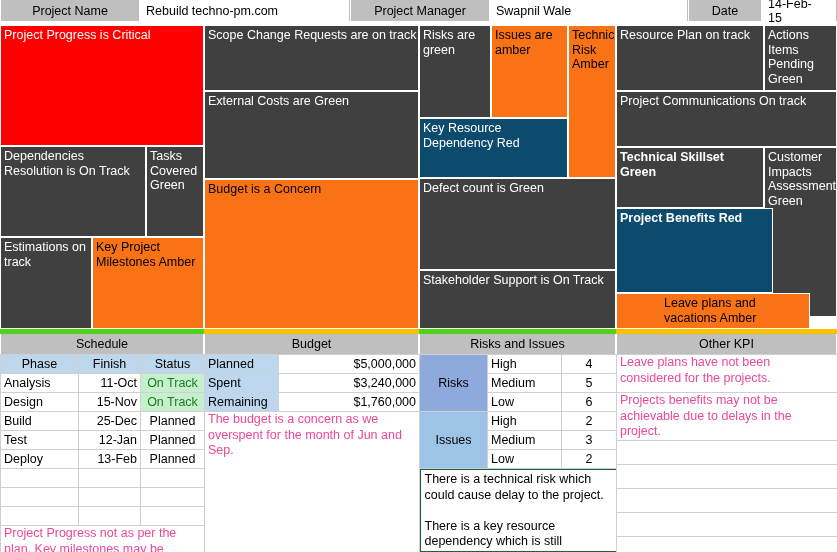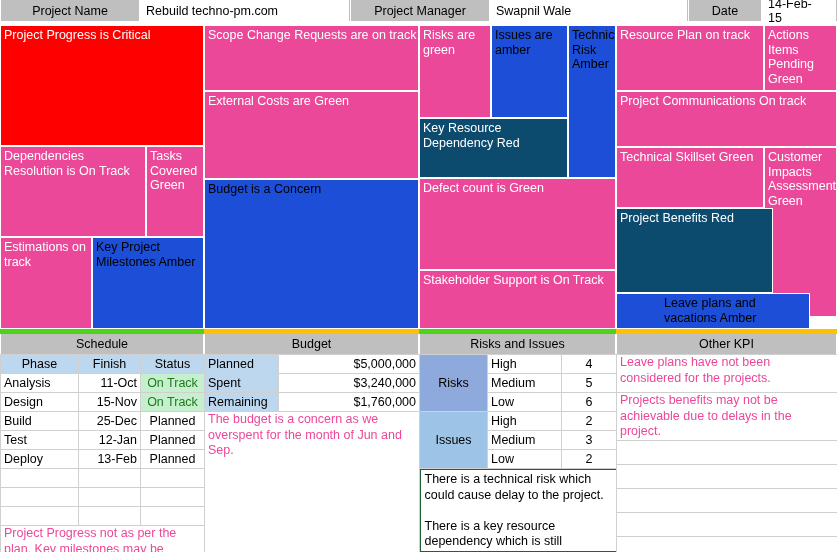--- a/index.html
+++ b/index.html
@@ -47,22 +47,22 @@
     background: #ffffff;
   }
   .tile {
     position: absolute;
     overflow: hidden;
     padding: 2px 0 0 3px;
     font-size: 12.5px;
     line-height: 14.5px;
     border: 1px solid #ffffff;
   }
-  .green  { background: #ec4899; color: #ffffff; }
-  .amber  { background: #1d4ed8; color: #000000; }
+  .green  { background: #404040; color: #ffffff; }
+  .amber  { background: #f97316; color: #000000; }
   .red    { background: #ff0000; color: #ffffff; }
   .salmon { background: #0c4a6e; color: #ffffff; }
 
   
   .panels {
     position: absolute; left: 0; top: 329px;
     width: 837px; height: 223px;
   }
   .panel { position: absolute; top: 0; height: 223px; }
   .panel-accent { height: 5px; }
@@ -147,23 +147,23 @@
     <div class="tile green" style="left:419px;top:0px;width:72px;height:93px;">Risks are green</div>
     <div class="tile amber" style="left:491px;top:0px;width:77px;height:93px;">Issues are amber</div>
     <div class="tile amber" style="left:568px;top:0px;width:48px;height:153px;">Technical Risk Amber</div>
     <div class="tile salmon" style="left:419px;top:93px;width:149px;height:60px;">Key Resource Dependency Red</div>
     <div class="tile green" style="left:419px;top:153px;width:197px;height:92px;">Defect count is Green</div>
     <div class="tile green" style="left:419px;top:245px;width:197px;height:59px;">Stakeholder Support is On Track</div>
 
     <div class="tile green" style="left:616px;top:0px;width:148px;height:66px;">Resource Plan on track</div>
     <div class="tile green" style="left:764px;top:0px;width:73px;height:66px;">Actions Items Pending Green</div>
     <div class="tile green" style="left:616px;top:66px;width:221px;height:56px;">Project Communications On track</div>
-    <div class="tile green" style="left:616px;top:122px;width:148px;height:61px;">Technical Skillset Green</div>
+    <div class="tile green" style="left:616px;top:122px;width:148px;height:61px;font-weight:bold;">Technical Skillset Green</div>
     <div class="tile green" style="left:764px;top:122px;width:73px;height:170px;">Customer Impacts Assessment Green</div>
-    <div class="tile salmon" style="left:616px;top:183px;width:157px;height:85px;">Project Benefits Red</div>
+    <div class="tile salmon" style="left:616px;top:183px;width:157px;height:85px;font-weight:bold;">Project Benefits Red</div>
     <div class="tile amber" style="left:616px;top:268px;width:194px;height:36px;padding-left:47px;">Leave plans and vacations Amber</div>
   </div>
 
   <div class="panels">
 
     <div class="panel" style="left:0px;width:204px">
       <div class="panel-accent" style="background:#4ed318"></div>
       <div class="panel-title">Schedule</div>
       <table class="grid">
         <colgroup>

